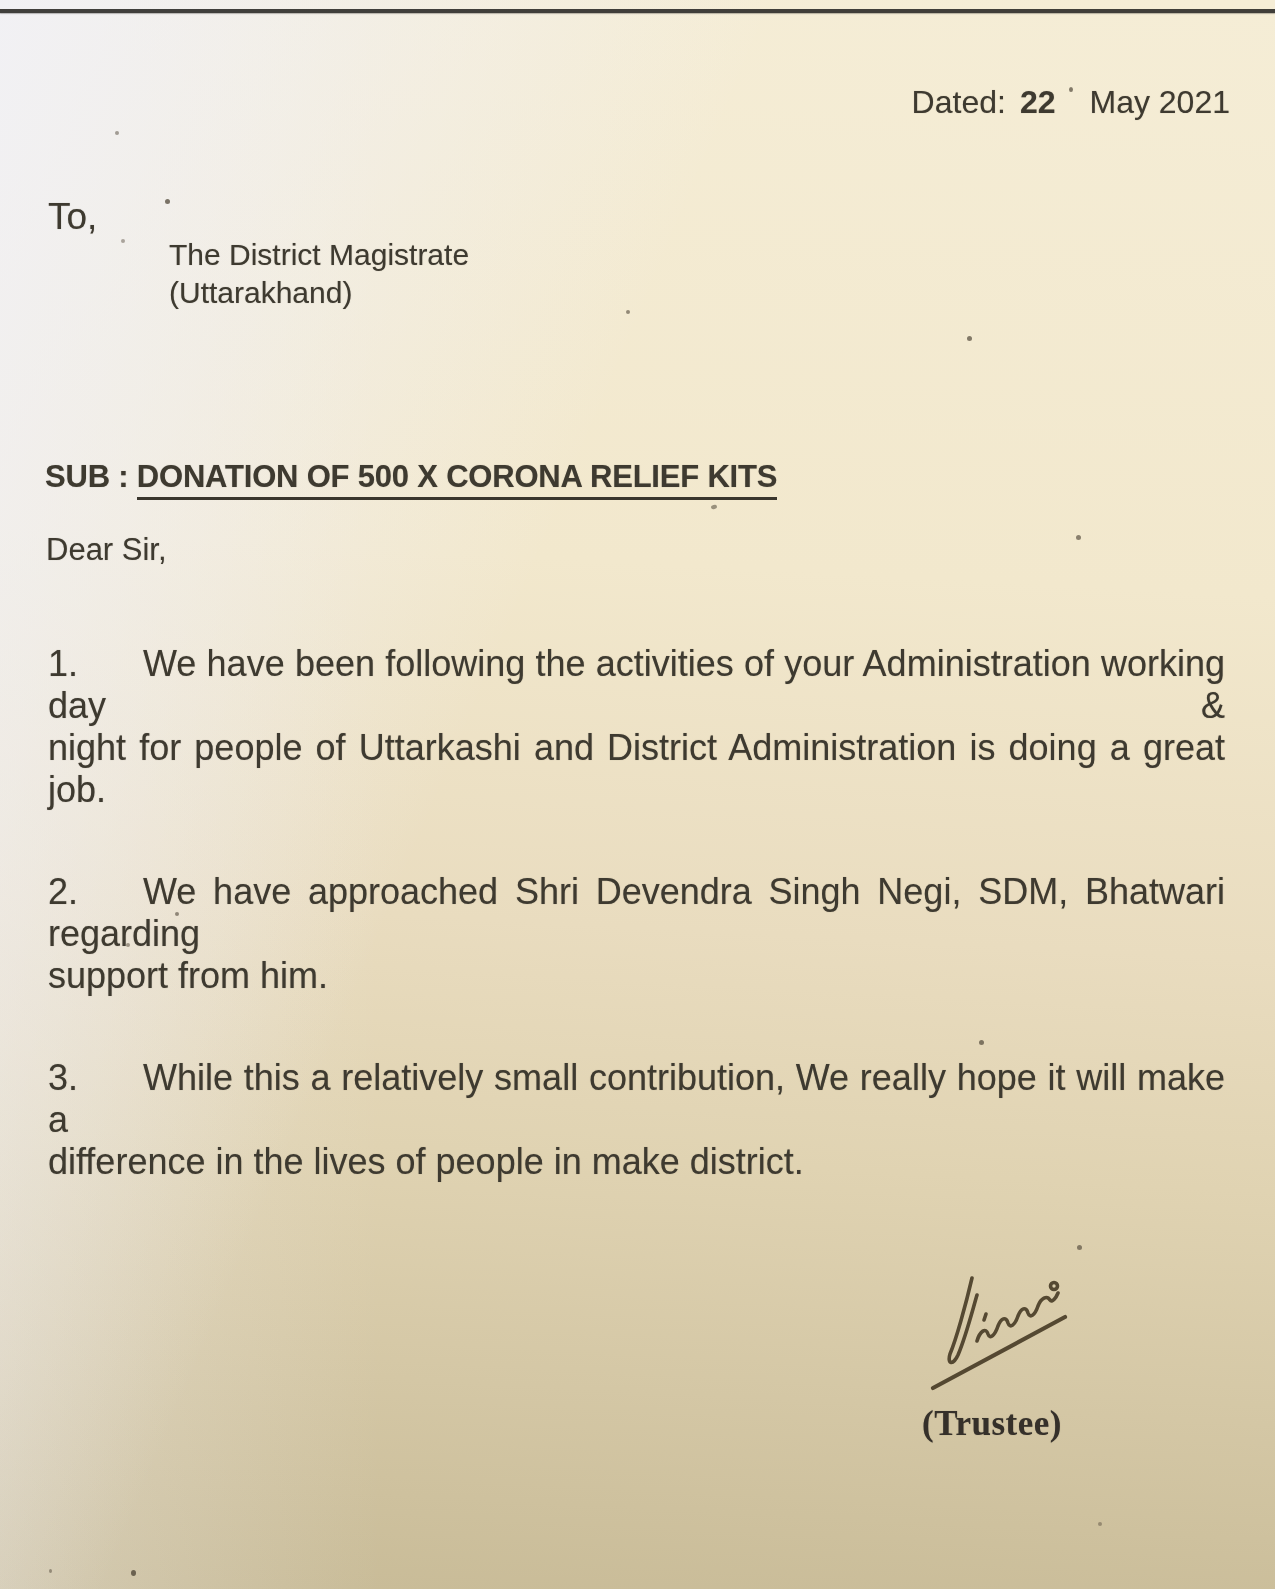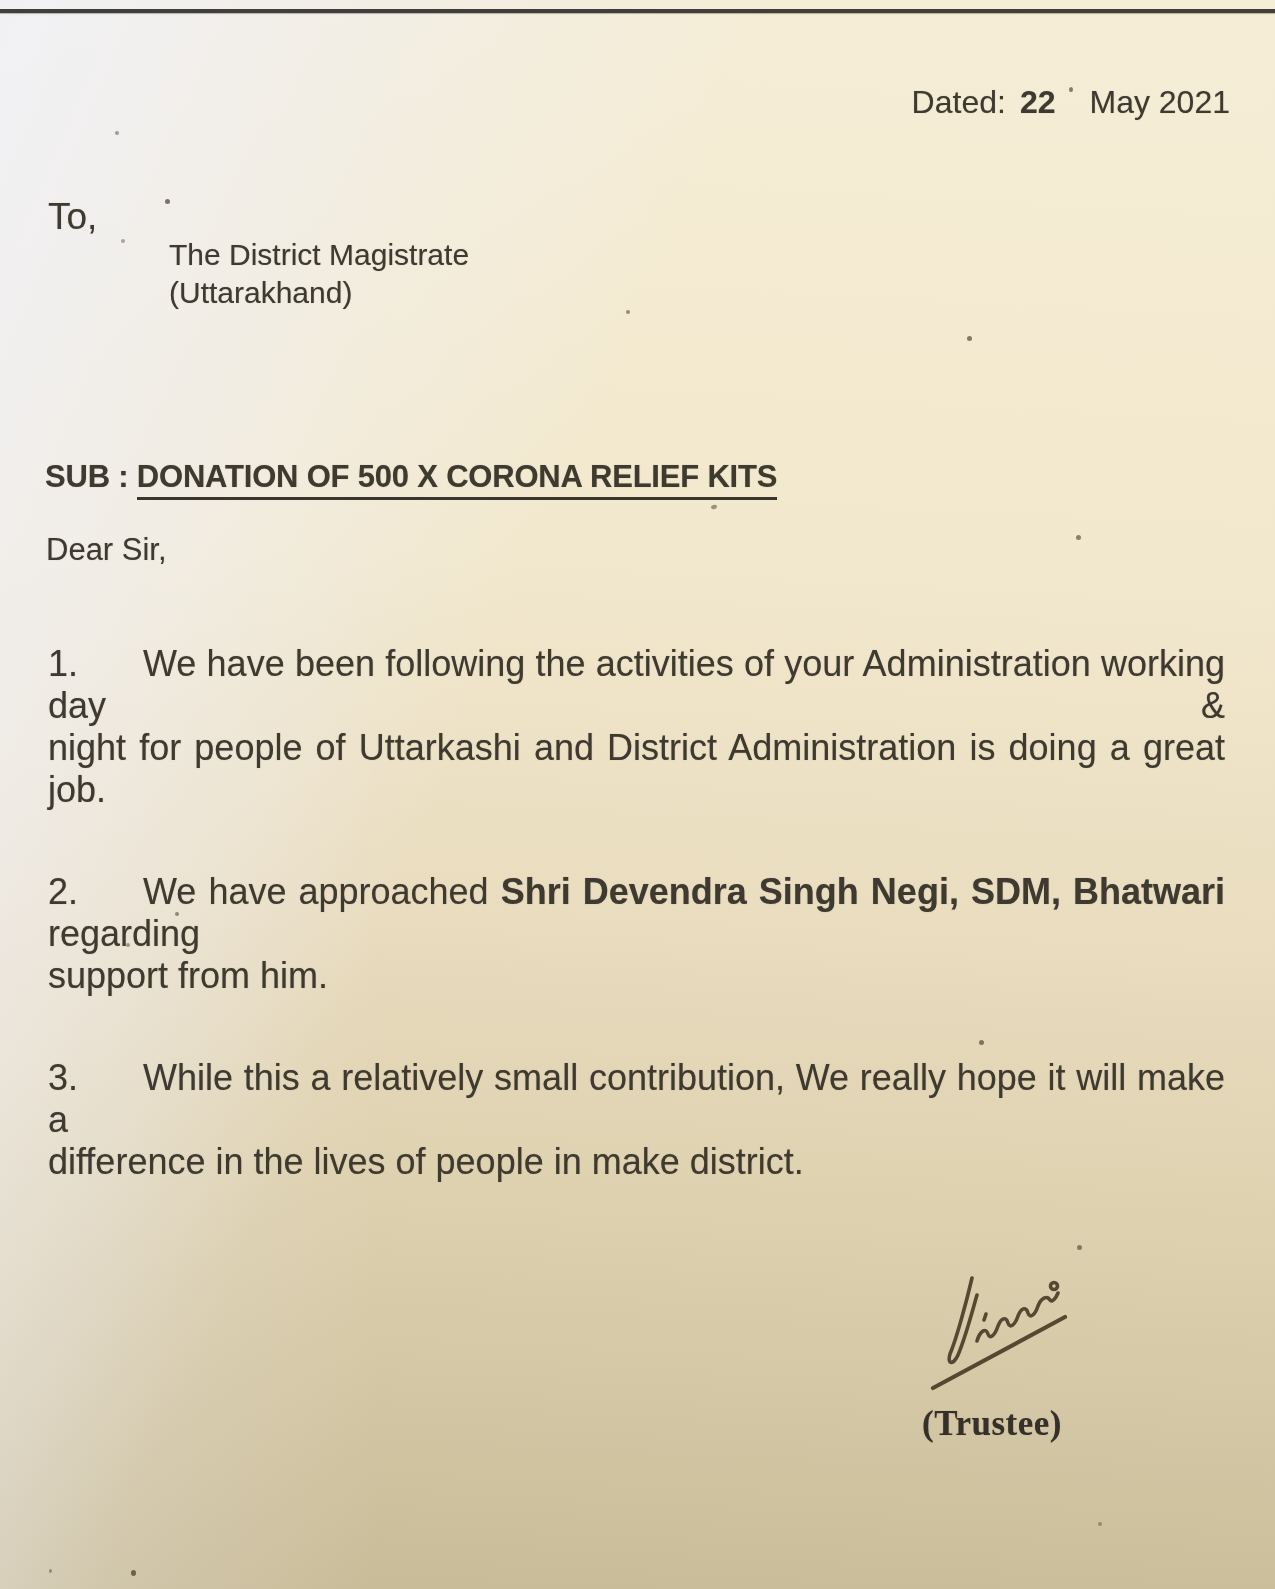--- a/index.html
+++ b/index.html
@@ -99,21 +99,21 @@
     text-align: justify;
     text-align-last: justify;
   }
   .pline.last {
     text-align-last: left;
   }
   .pnum {
     display: inline-block;
     width: 95px;
   }
-  .b { font-weight: bold; margin-top: 20px; }
+  .b { font-weight: normal; margin-top: 20px; }
   .signature-wrap {
     position: absolute;
     left: 920px;
     top: 1248px;
     width: 190px;
     height: 150px;
   }
   .trustee-label {
     position: absolute;
     left: 922px;

